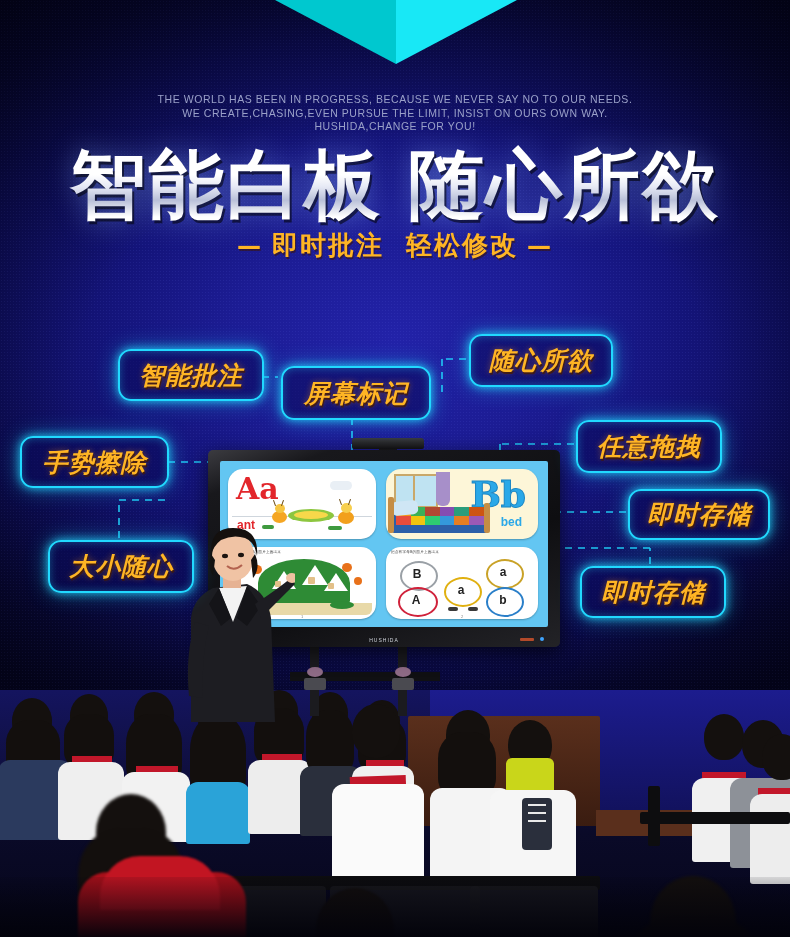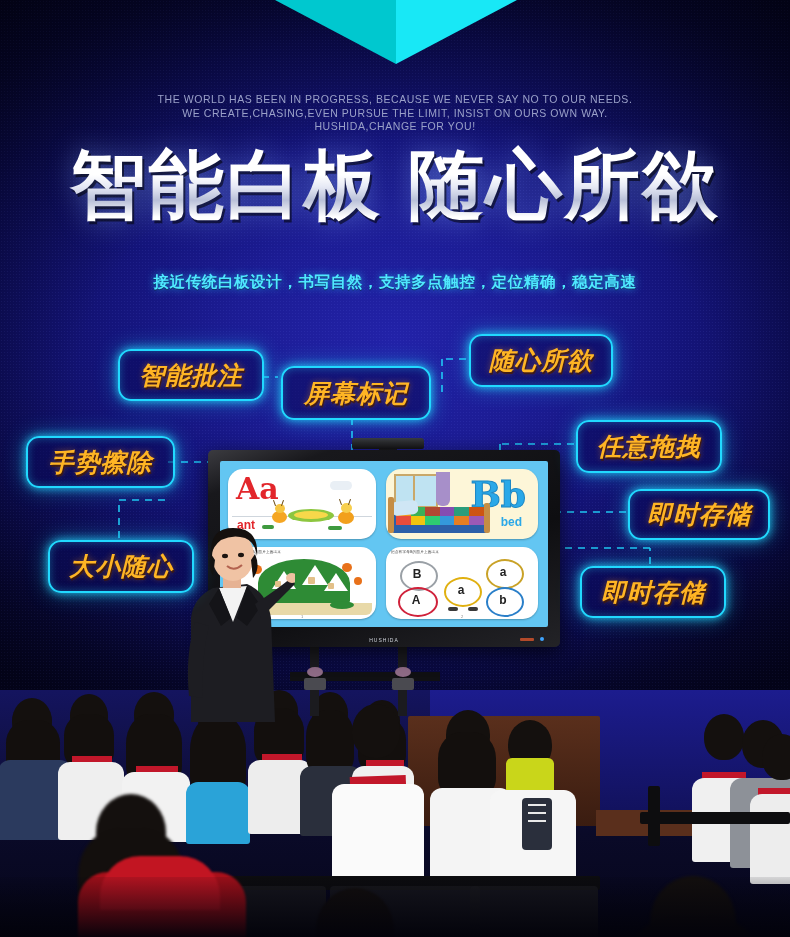--- a/index.html
+++ b/index.html
@@ -144,22 +144,22 @@
   </svg>
 
   <div id="headline"><span>智能白板</span><span class="gap"></span><span>随心所欲</span></div>
 
   <div id="slogan">
     <div>THE WORLD HAS BEEN IN PROGRESS, BECAUSE WE NEVER SAY NO TO OUR NEEDS.</div>
     <div>WE CREATE,CHASING,EVEN PURSUE THE LIMIT, INSIST ON OURS OWN WAY.</div>
     <div>HUSHIDA,CHANGE FOR YOU!</div>
   </div>
 
-
-  <div id="tagline">接近传统白板设计，书写自然，支持多点触控，定位精确，稳定高速</div>
+  <div id="subhead"><span class="dash">—</span><span>即时批注</span>&nbsp;&nbsp;<span>轻松修改</span><span class="dash">—</span></div>
+
 
   <svg id="wires" viewBox="0 0 790 937" preserveAspectRatio="none">
     <g stroke="#21d9ff" stroke-width="1.6" stroke-dasharray="7 6" fill="none" opacity=".9">
 
       <path d="M262 377 L278 377"></path>
 
       <path d="M352 418 L352 452"></path>
 
       <path d="M466 359 L442 359"></path>
       <path d="M442 359 L442 396"></path>
@@ -429,21 +429,21 @@
   <div id="chips">
       <div class="chip" style="left: 118px; top: 349px; width: 142px; height: 48px; font-size: 25px; border-color: rgb(33, 217, 255); color: rgb(255, 181, 36);">
         <span>智能批注</span>
       </div>
       <div class="chip" style="left: 281px; top: 366px; width: 146px; height: 50px; font-size: 25px; border-color: rgb(33, 217, 255); color: rgb(255, 181, 36);">
         <span>屏幕标记</span>
       </div>
       <div class="chip" style="left: 469px; top: 334px; width: 140px; height: 49px; font-size: 25px; border-color: rgb(33, 217, 255); color: rgb(255, 181, 36);">
         <span>随心所欲</span>
       </div>
-      <div class="chip" style="left: 26px; top: 436px; width: 145px; height: 48px; font-size: 25px; border-color: rgb(33, 217, 255); color: rgb(255, 181, 36);">
+      <div class="chip" style="left: 20px; top: 436px; width: 145px; height: 48px; font-size: 25px; border-color: rgb(33, 217, 255); color: rgb(255, 181, 36);">
         <span>手势擦除</span>
       </div>
       <div class="chip" style="left: 576px; top: 420px; width: 142px; height: 49px; font-size: 25px; border-color: rgb(33, 217, 255); color: rgb(255, 181, 36); font-style: italic;">
         <span>任意拖拽</span>
       </div>
       <div class="chip" style="left: 628px; top: 489px; width: 138px; height: 47px; font-size: 25px; border-color: rgb(33, 217, 255); color: rgb(255, 181, 36);">
         <span>即时存储</span>
       </div>
       <div class="chip" style="left: 48px; top: 540px; width: 142px; height: 49px; font-size: 25px; border-color: rgb(33, 217, 255); color: rgb(255, 181, 36);">
         <span>大小随心</span>

